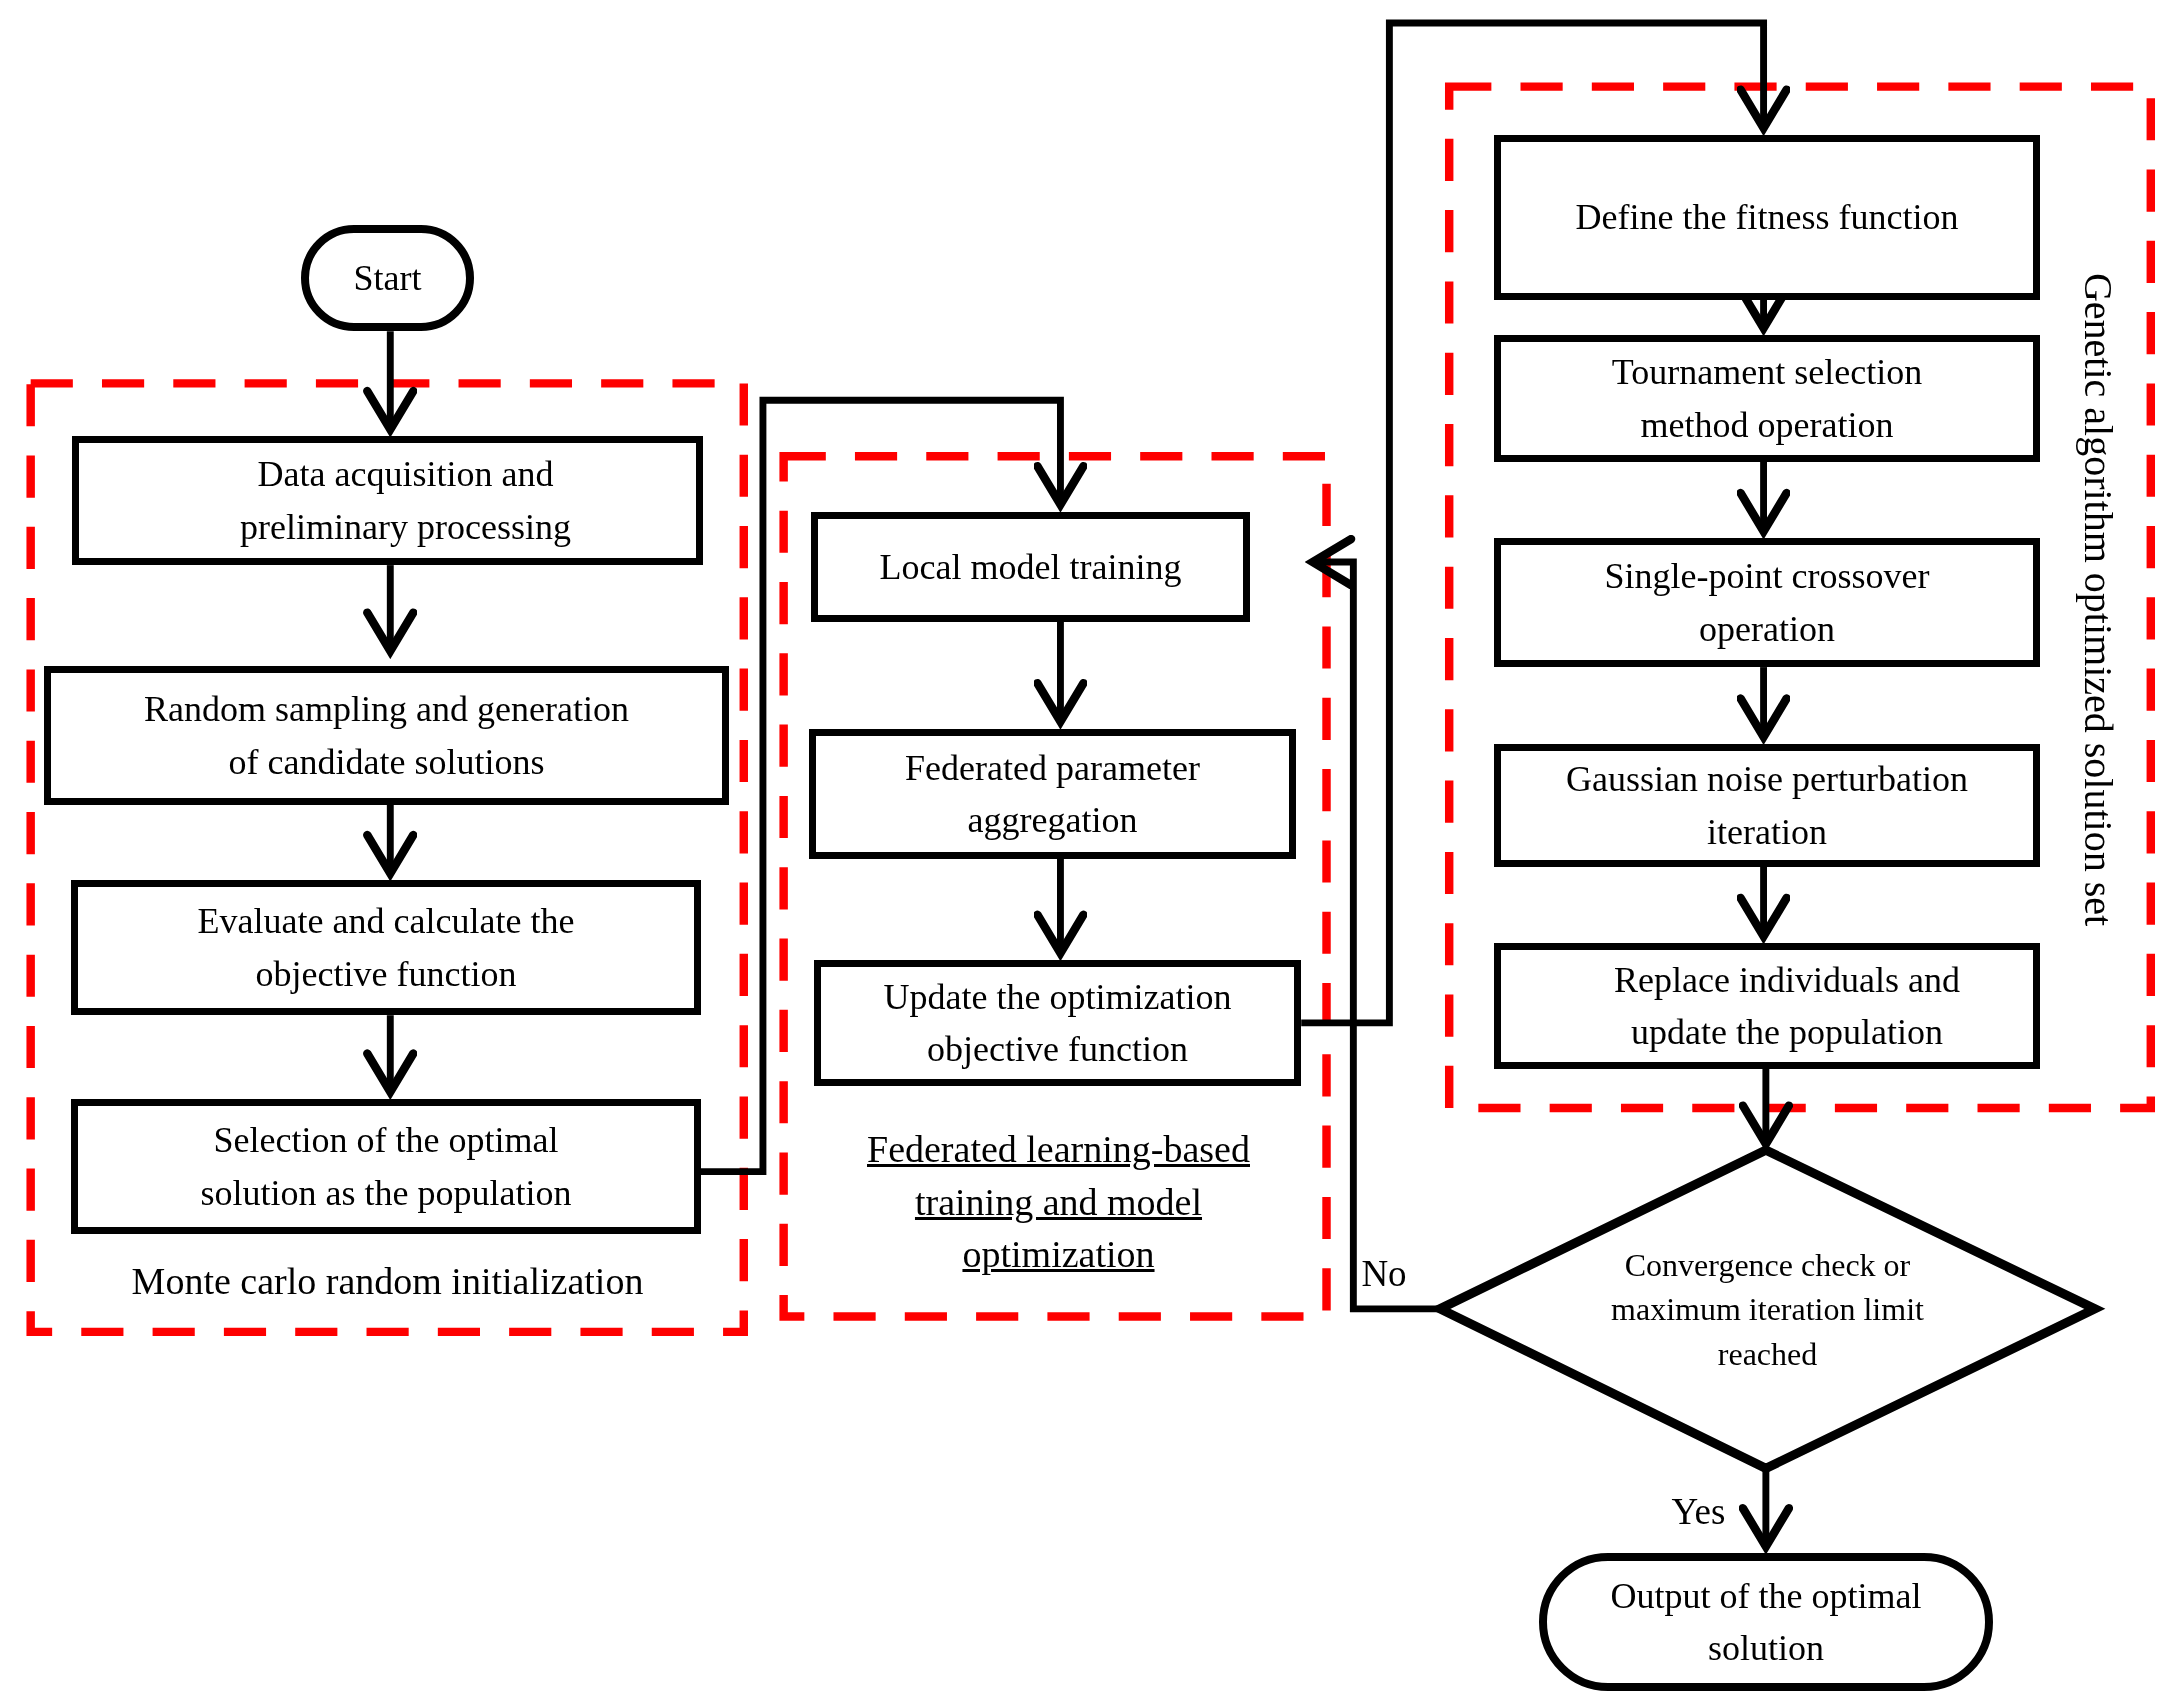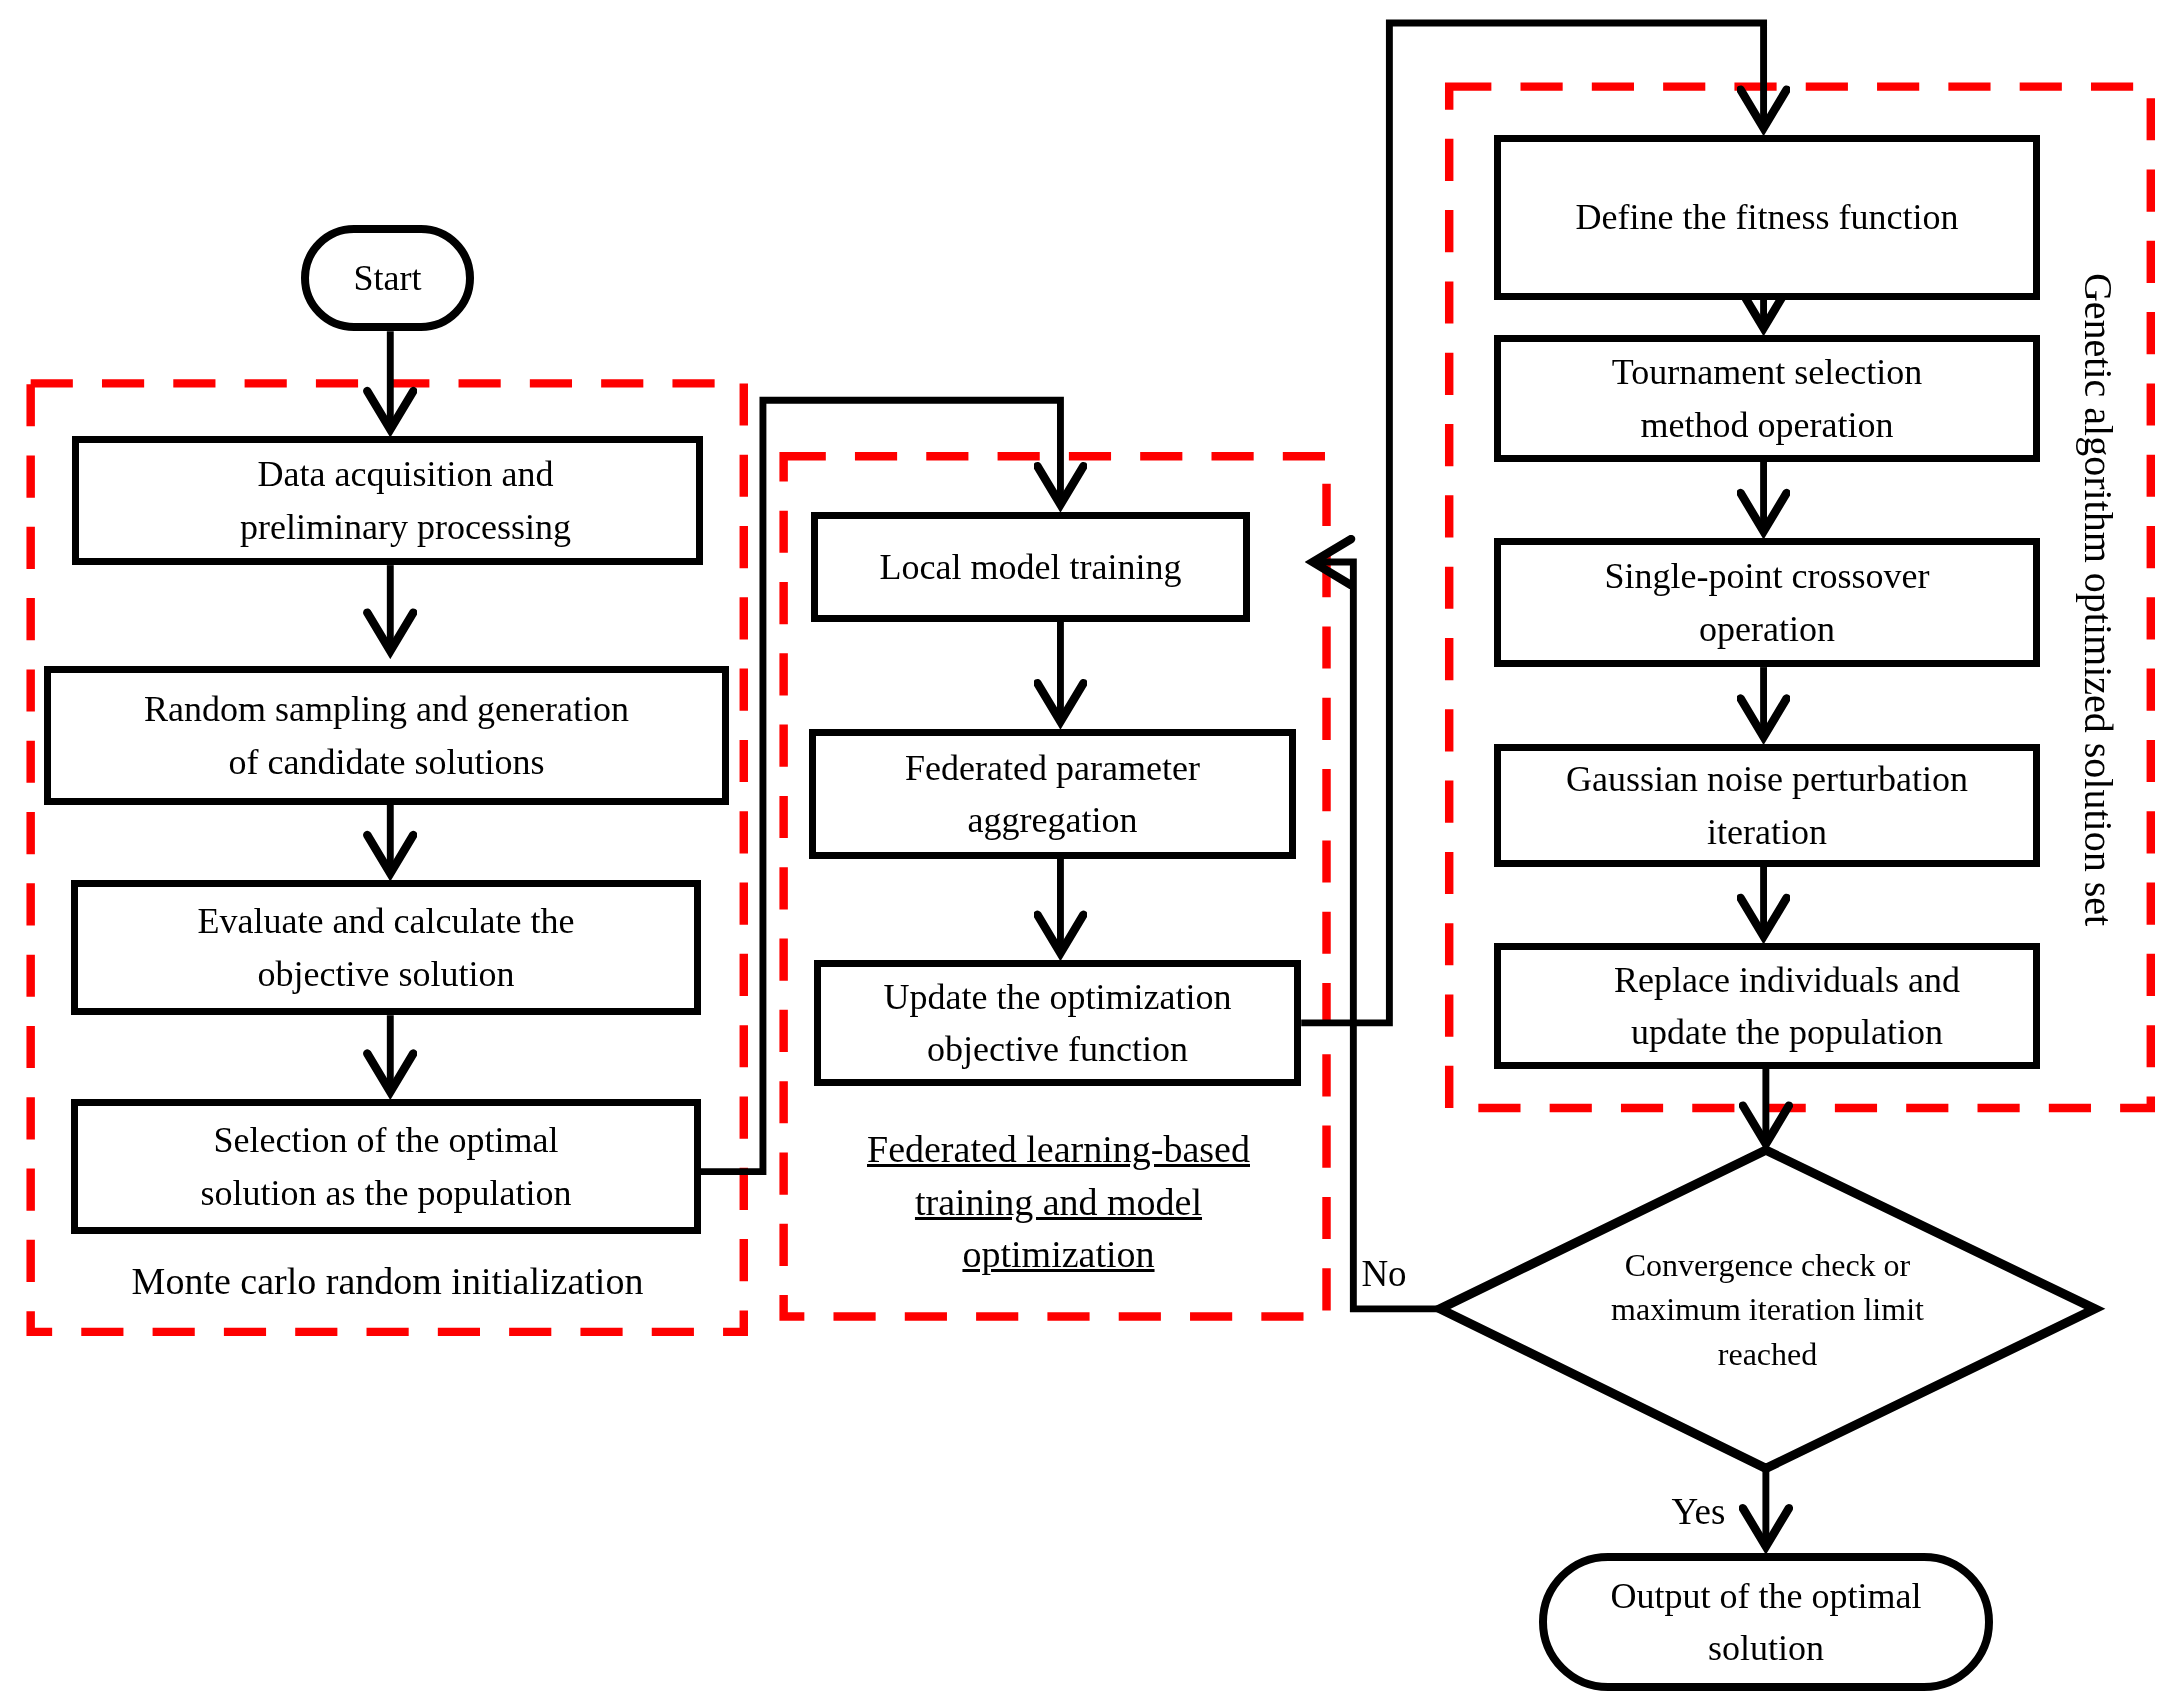--- a/index.html
+++ b/index.html
@@ -49,21 +49,21 @@
     <polygon points="2303,1500 2732,1707 2303,1915 1878,1707" fill="#ffffff" stroke="#000000" stroke-width="12"></polygon>
   </svg>
 
   <div class="node stadium" style="left:301px;top:225px;width:173px;height:106px;">Start</div>
 
   <div class="node" style="left:72px;top:436px;width:631px;height:129px;padding-left:36px;">Data acquisition and
 preliminary processing</div>
   <div class="node" style="left:44px;top:666px;width:685px;height:139px;">Random sampling and generation
 of candidate solutions</div>
   <div class="node" style="left:71px;top:880px;width:630px;height:135px;">Evaluate and calculate the
-objective solution</div>
+objective function</div>
   <div class="node" style="left:71px;top:1099px;width:630px;height:135px;">Selection of the optimal
 solution as the population</div>
   <div class="plain" style="left:46px;top:1252px;width:683px;height:58px;">Monte carlo random initialization</div>
 
   <div class="node" style="left:811px;top:512px;width:439px;height:110px;">Local model training</div>
   <div class="node" style="left:809px;top:729px;width:487px;height:130px;">Federated parameter
 aggregation</div>
   <div class="node" style="left:814px;top:960px;width:487px;height:126px;">Update the optimization
 objective function</div>
   <div class="plain" style="left:840px;top:1110px;width:437px;height:184px;text-decoration:underline;">Federated learning-based

